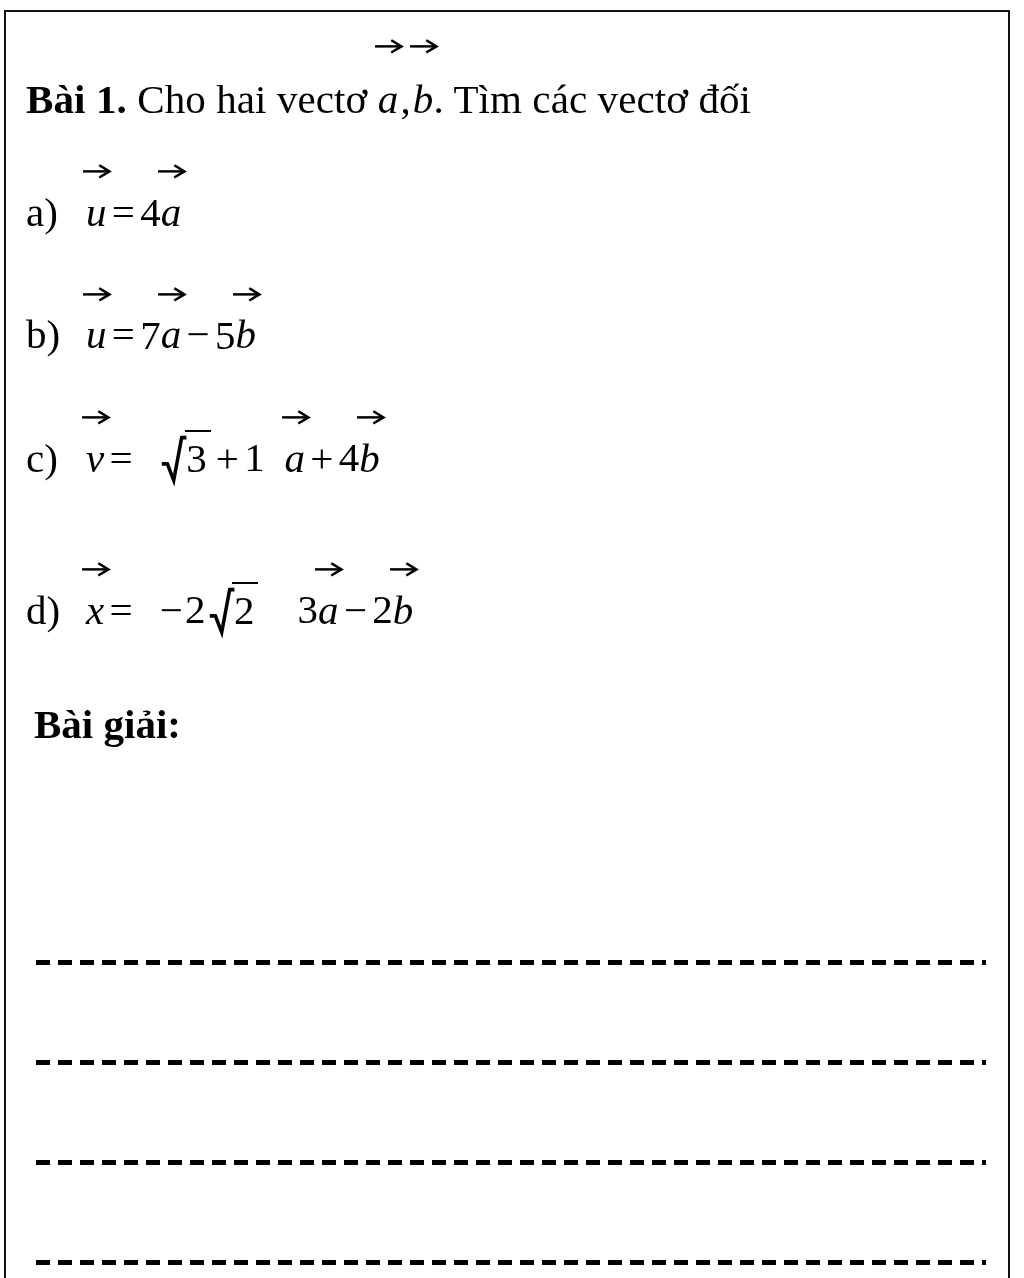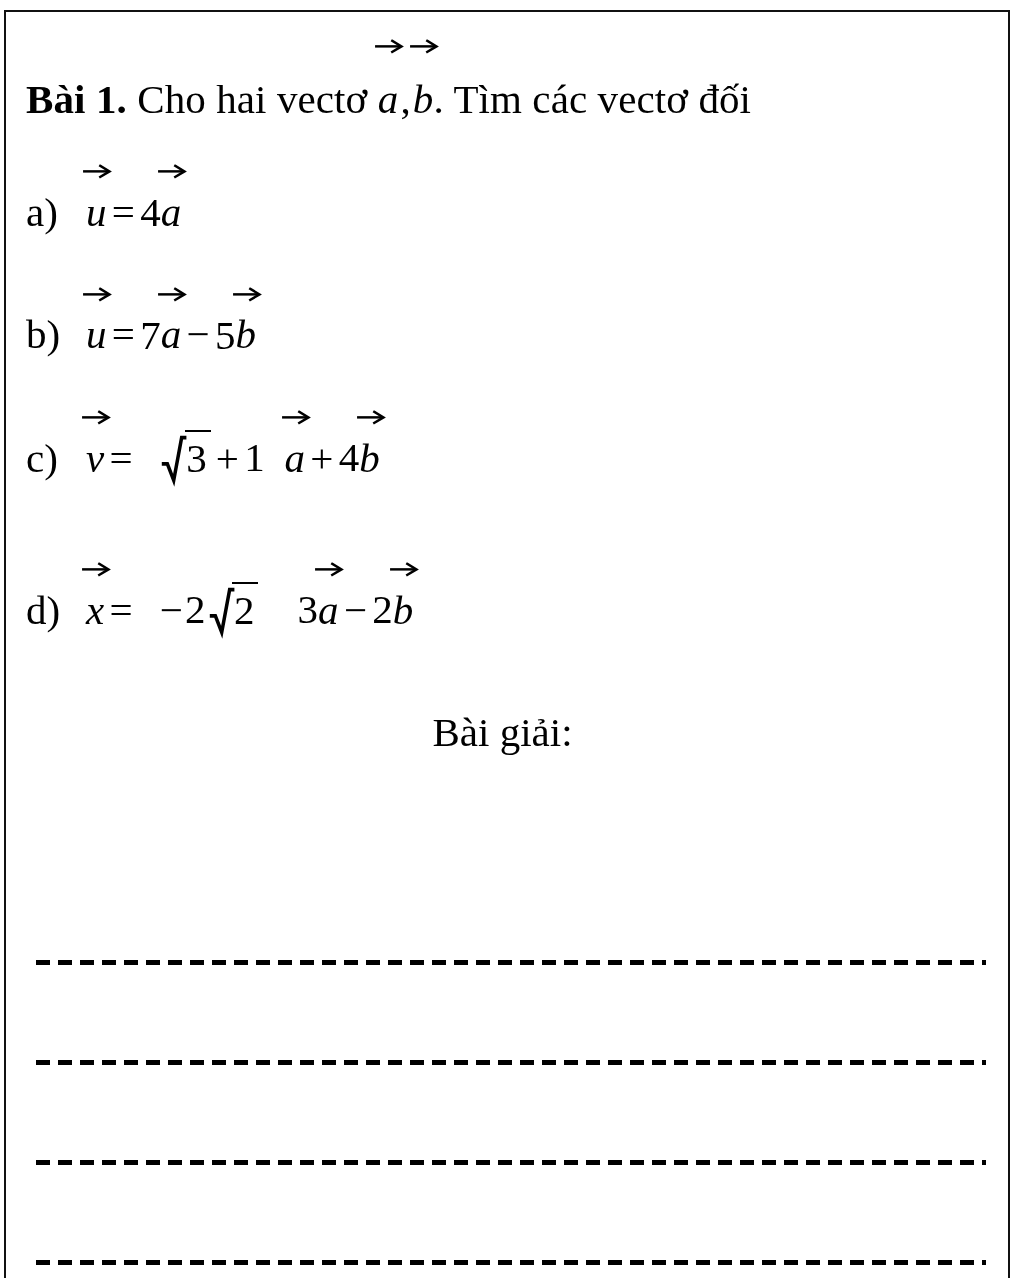--- a/index.html
+++ b/index.html
@@ -133,26 +133,25 @@
   }
 
   
   .item-a { margin-top: 52px;  }
   .item-b { margin-top: 74px;  }
   .item-c { margin-top: 72px;  }
   .item-d { margin-top: 100px; }
 
   
   .solution-heading {
-    margin: 16px;
+    margin: 8px;
     padding-top: 62px;
     font-size: 41px;
-    font-weight: normal;
+    font-weight: bold;
     line-height: 1;
-    text-align: center;
   }
 
   
   .answer-lines {
     position: absolute;
     left: 36px;
     top: 952px;
     width: 950px;
   }
   .answer-line {

